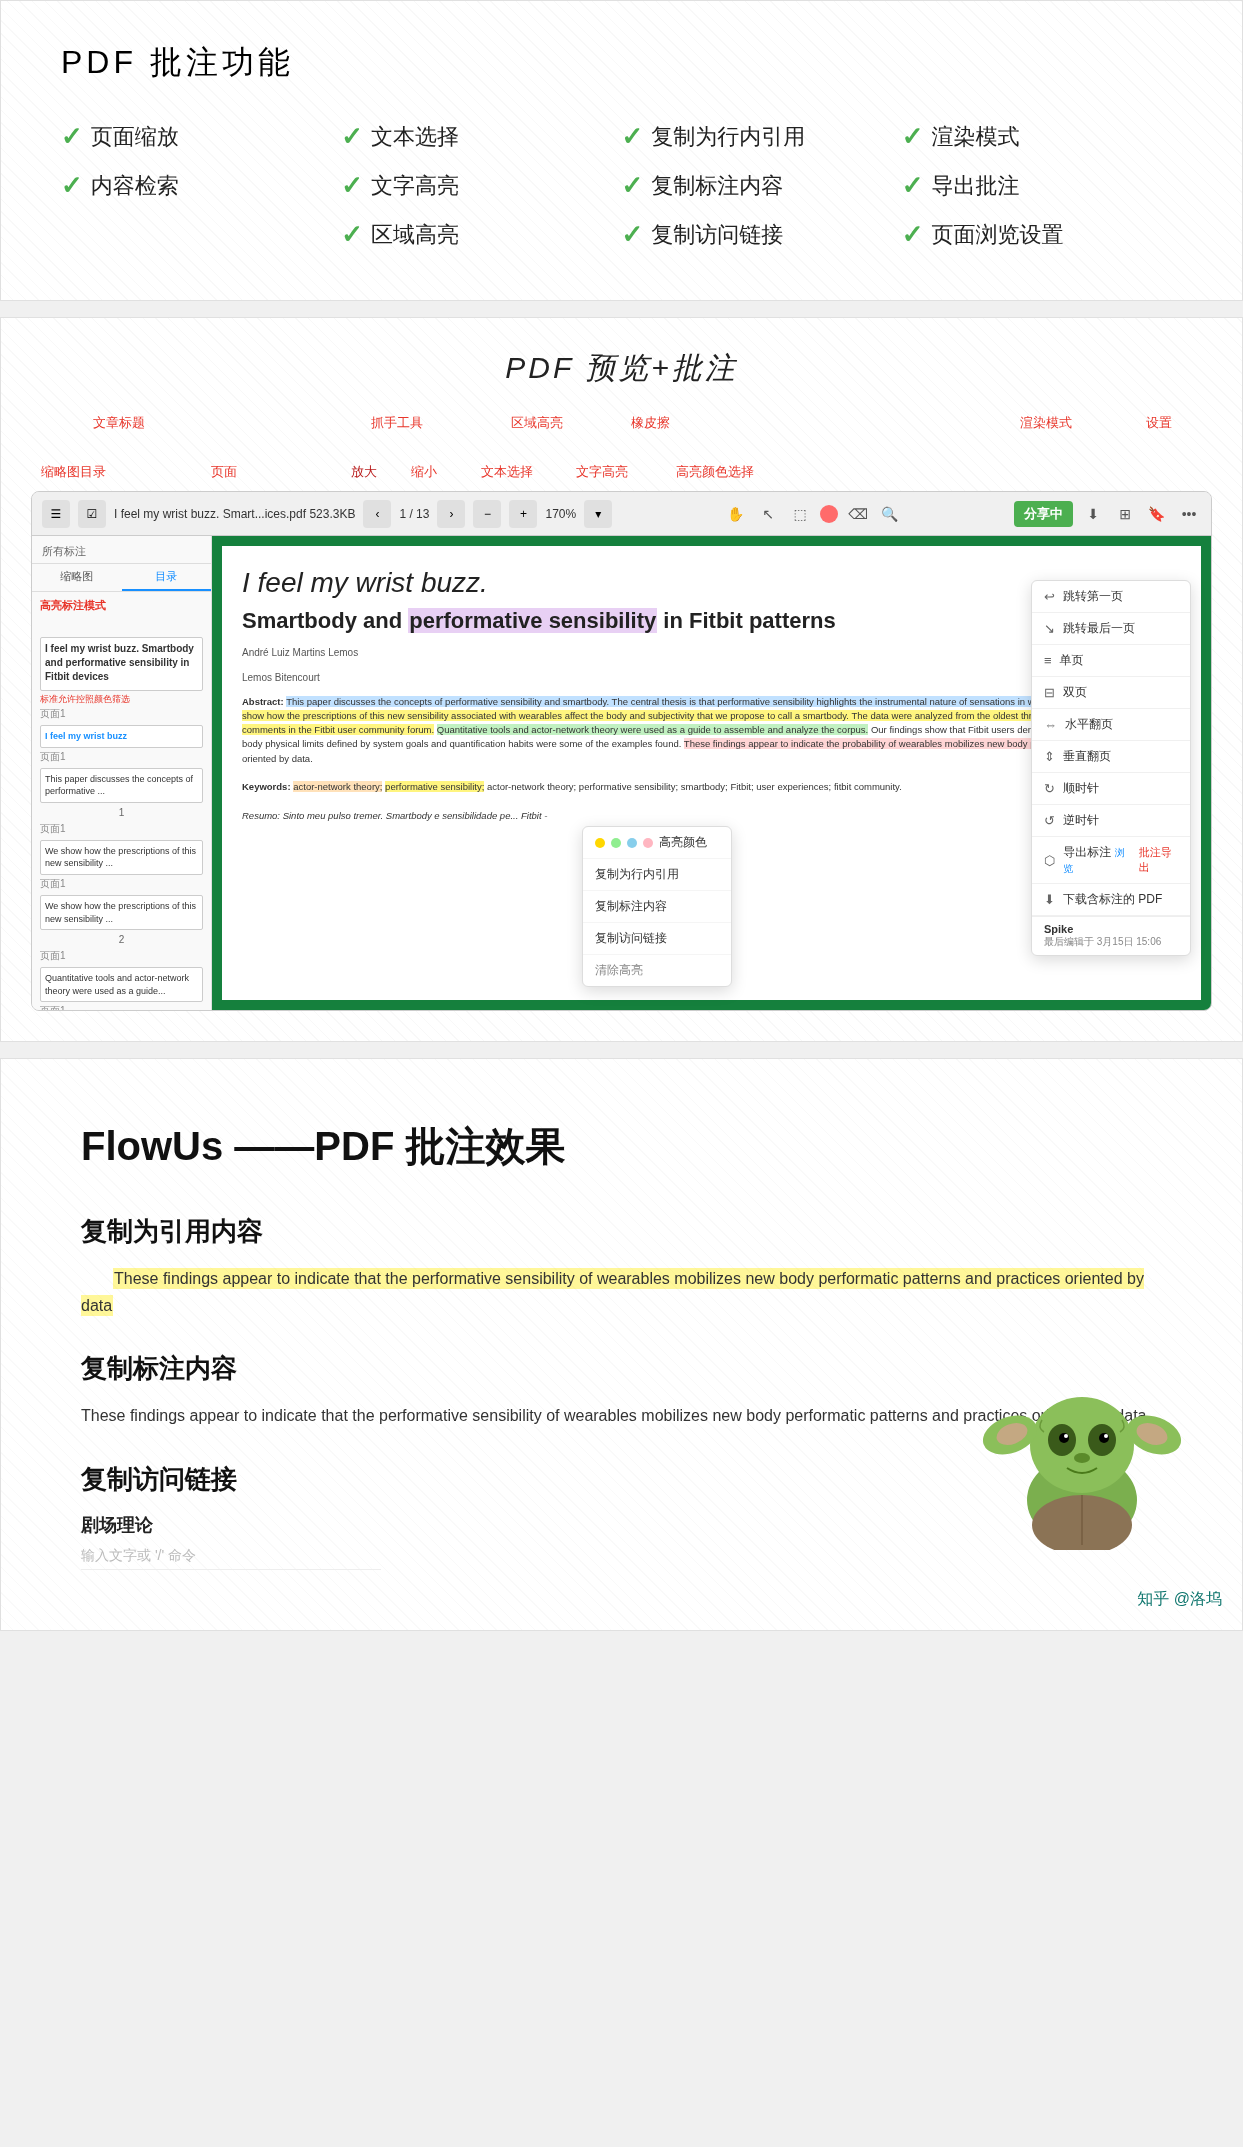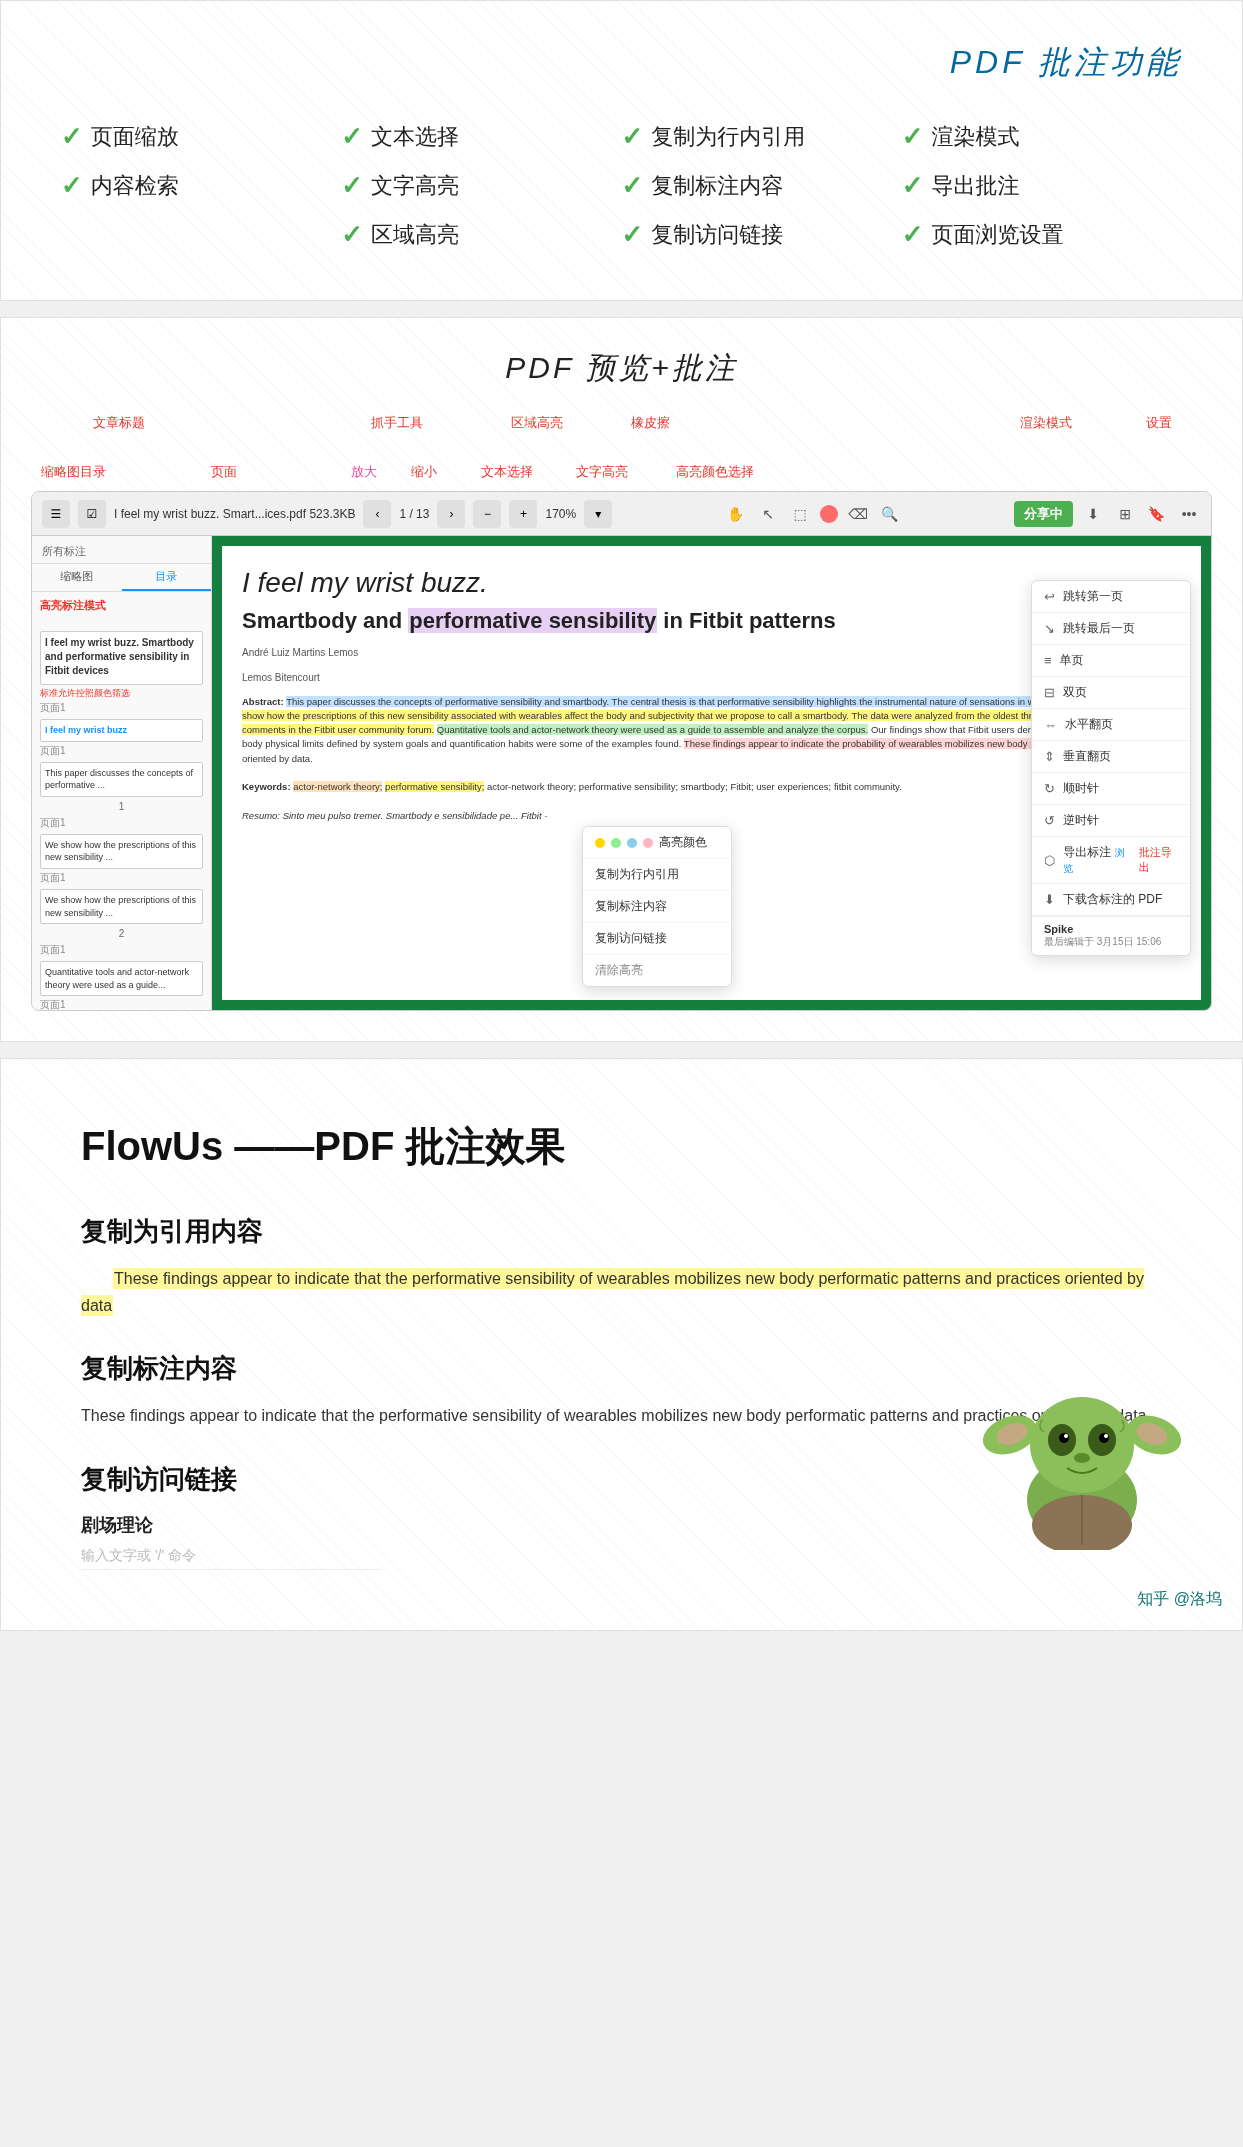--- a/index.html
+++ b/index.html
@@ -22,27 +22,26 @@
       inset: 0;
       background-image: repeating-linear-gradient(
         45deg,
         transparent,
         transparent 8px,
         rgba(200,200,200,0.12) 8px,
         rgba(200,200,200,0.12) 9px
       );
     }
     .section1-title {
-      text-align: right;
+      text-align: left;
       font-size: 32px;
       font-weight: 400;
-      color: #0369a1;
+      color: #000000;
       margin-bottom: 36px;
       letter-spacing: 4px;
-      font-style: italic;
       position: relative;
     }
     .features-grid {
       display: grid;
       grid-template-columns: 1fr 1fr 1fr 1fr;
       gap: 0;
       position: relative;
     }
     .feature-col {
       display: flex;
@@ -197,21 +196,21 @@
       padding: 4px;
       font-size: 9px;
       color: #333;
       line-height: 1.4;
       margin-bottom: 2px;
     }
     .sidebar-page-title {
       font-size: 10px;
       color: #1890ff;
       font-weight: bold;
-      margin-bottom: 8px;
+      margin-bottom: 14px;
     }
     .page-num {
       text-align: center;
       font-size: 10px;
       color: #666;
       margin: 4px 0;
     }
 
     .pdf-content-area {
       flex: 1;
@@ -485,21 +484,21 @@
       <span class="viewer-anno" style="left:340px; top:5px;">抓手工具</span>
       <span class="viewer-anno" style="left:480px; top:5px;">区域高亮</span>
       <span class="viewer-anno" style="left:600px; top:5px;">橡皮擦</span>
       <span class="viewer-anno" style="right:140px; top:5px;">渲染模式</span>
       <span class="viewer-anno" style="right:40px; top:5px;">设置</span>
     </div>
 
     <div style="position:relative; height:30px;">
       <span class="viewer-anno" style="left:10px; top:2px;">缩略图目录</span>
       <span class="viewer-anno" style="left:180px; top:2px;">页面</span>
-      <span class="viewer-anno" style="left:320px; top:2px; color:#ec4899;">放大</span>
+      <span class="viewer-anno" style="left:320px; top:2px; color:#b91c1c;">放大</span>
       <span class="viewer-anno" style="left:380px; top:2px; color:#e8352a;">缩小</span>
       <span class="viewer-anno" style="left:450px; top:2px;">文本选择</span>
       <span class="viewer-anno" style="left:545px; top:2px;">文字高亮</span>
       <span class="viewer-anno" style="left:645px; top:2px;">高亮颜色选择</span>
     </div>
 
     <div class="pdf-viewer">
 
       <div class="pdf-toolbar">
         <div class="toolbar-btn">☰</div>

